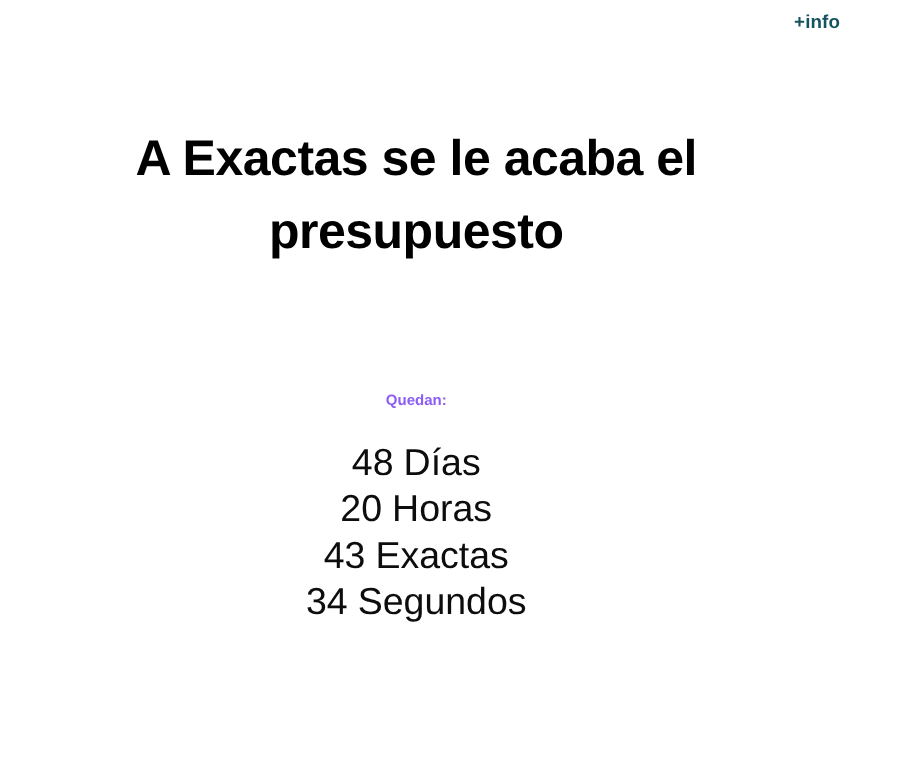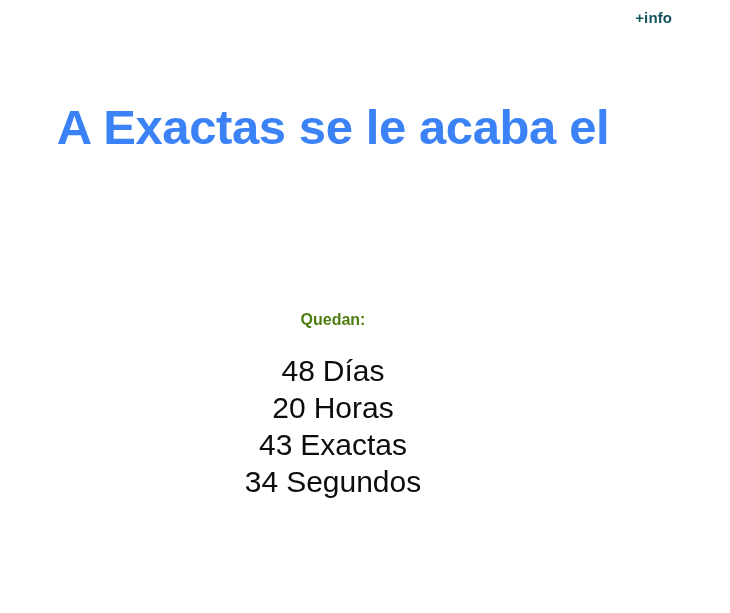--- a/index.html
+++ b/index.html
@@ -57,45 +57,45 @@
   }
 
   .headline {
     margin: 0;
     padding: 0;
     position: absolute;
     top: 98px;
     left: 0;
     width: 666px;
     font-family: "Liberation Sans", sans-serif;
-    font-size: 49px;
+    font-size: 40px;
     font-weight: bold;
     line-height: 58px;
     letter-spacing: -0.4px;
-    color: #3b82f6;
+    color: #000000;
     text-align: center;
   }
   .headline .hl-line {
     display: block;
   }
 
   .countdown-block {
     position: absolute;
     top: 310px;
     left: 0;
     width: 666px;
     text-align: center;
   }
 
   .quedan-label {
     display: block;
     font-family: "Liberation Sans", sans-serif;
-    font-size: 16px;
+    font-size: 12px;
     font-weight: bold;
-    color: #4d7c0f;
+    color: #8b5cf6;
     line-height: 20px;
     margin: 0 0 22px 0;
   }
 
   .countdown-list {
     list-style: none;
     margin: 0;
     padding: 0;
   }
   .countdown-item {
@@ -120,20 +120,21 @@
 <div class="page">
 
   <div class="topbar">
     <a class="info-link" href="#">+info</a>
   </div>
 
   <div class="content">
 
     <h1 class="headline">
       <span class="hl-line">A Exactas se le acaba el</span>
+      <span class="hl-line">presupuesto</span>
     </h1>
 
     <div class="countdown-block">
 
       <span class="quedan-label">Quedan:</span>
 
       <ul class="countdown-list">
         <li class="countdown-item">
           <span class="cd-value">48</span><span class="cd-unit">Días</span>
         </li>

